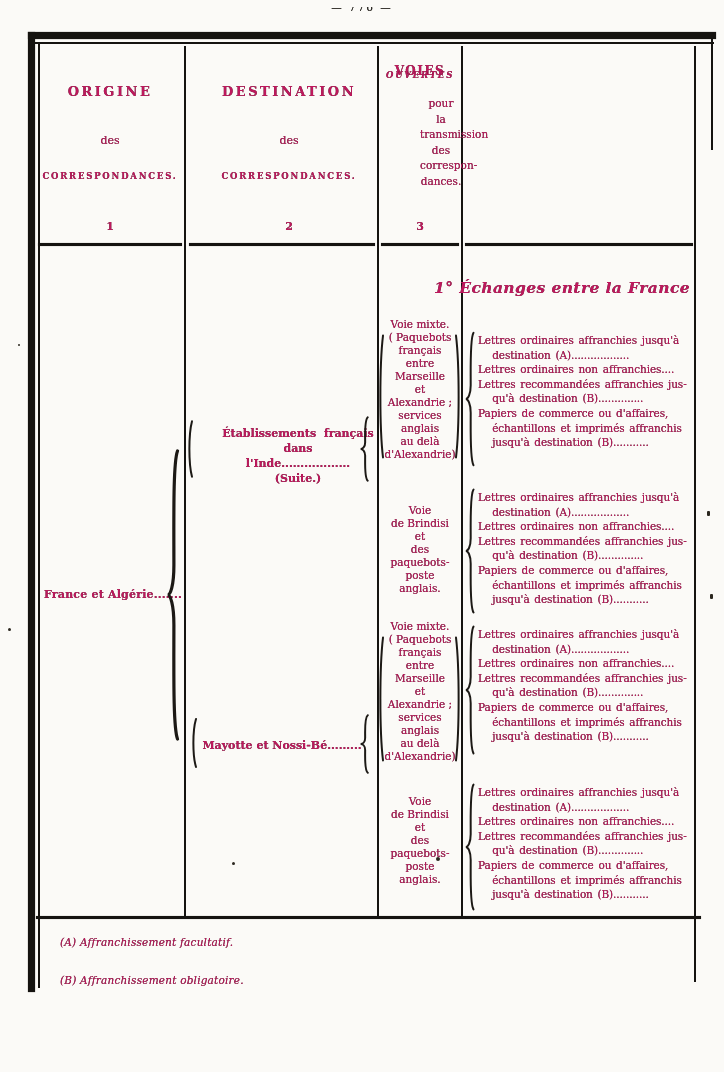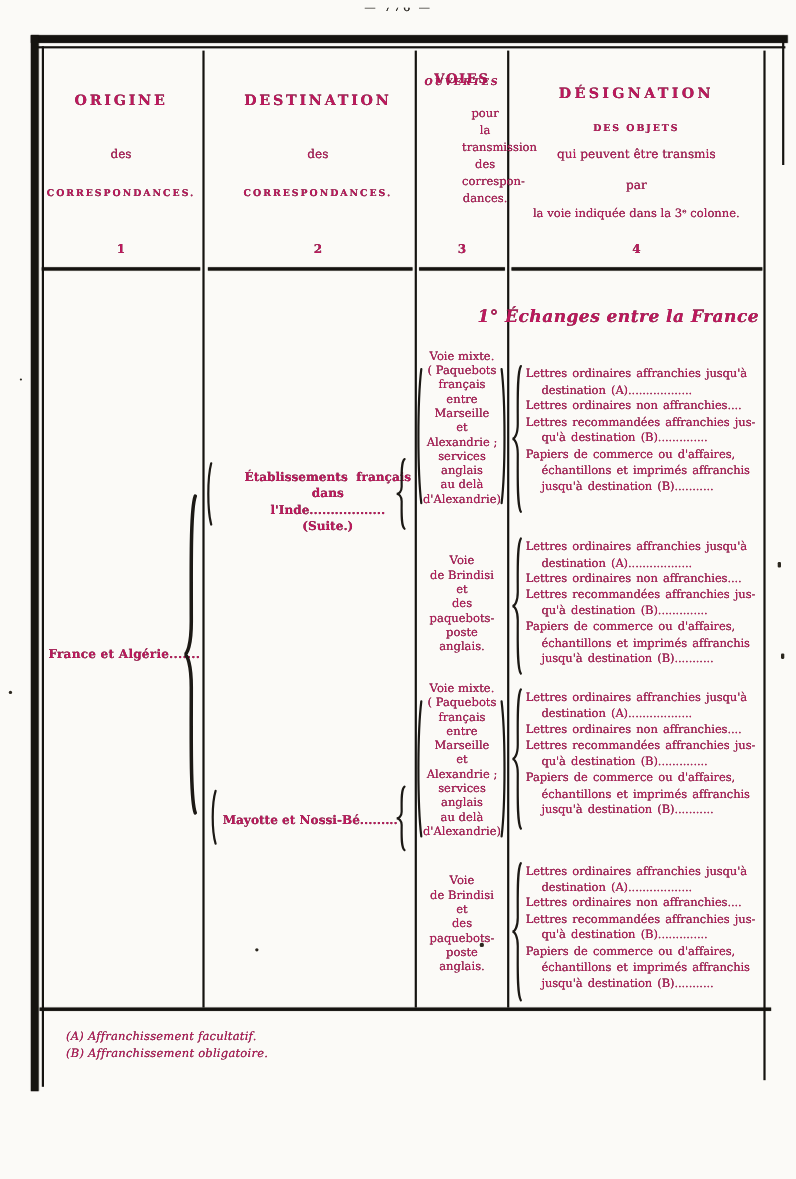--- a/index.html
+++ b/index.html
@@ -108,28 +108,20 @@
     <div class="hline h-smallcaps" style="top:26px;font-style:italic;">OUVERTES</div>
     <div class="hline h-rest" style="top:52px;">pour
 la
 transmission
 des
 correspon-
 dances.</div>
     <div class="hline h-num" style="top:176px;">3</div>
   </div>
 
-  <div class="hcol ink" style="left:462px;width:233px;">
-    <div class="hline h-title" style="top:34px;letter-spacing:3px;">DÉSIGNATION</div>
-    <div class="hline h-smallcaps" style="top:68px;">DES OBJETS</div>
-    <div class="hline h-mid" style="top:90px;">qui peuvent être transmis</div>
-    <div class="hline h-mid" style="top:118px;">par</div>
-    <div class="hline h-mid" style="top:144px;font-size:10.5px;">la voie indiquée dans la 3ᵉ colonne.</div>
-    <div class="hline h-num" style="top:176px;">4</div>
-  </div>
 
   <div class="abs section-title ink" style="left:380px;top:278px;width:310px;">1° Échanges entre la France</div>
 
   <div class="abs origin-label ink" style="left:44px;top:588px;">France et Algérie.......</div>
   <svg class="brace thick" style="left:164px;top:445px;" width="18" height="300" viewBox="0 0 20 100" preserveAspectRatio="none">
     <path d="M15,2 C10,6 11,25 11,40 C11,47 7,50 4,50 C7,50 11,53 11,60 C11,75 10,94 15,98"></path>
   </svg>
 
   <div class="abs dest dest1 ink" style="left:190px;top:426px;width:184px;">Établissements  français  dans
 l'Inde..................
@@ -251,21 +243,21 @@
    qu'à destination (B)..............</div>
     <div class="desig-item">Papiers de commerce ou d'affaires,
    échantillons et imprimés affranchis
    jusqu'à destination (B)...........</div>
   </div>
   <svg class="brace" style="left:463px;top:782px;" width="14" height="130" viewBox="0 0 20 100" preserveAspectRatio="none">
     <path d="M15,2 C10,6 11,25 11,40 C11,47 7,50 4,50 C7,50 11,53 11,60 C11,75 10,94 15,98"></path>
   </svg>
 
   <div class="abs footnote ink" style="left:60px;top:934px;">(A) Affranchissement facultatif.</div>
-  <div class="abs footnote ink" style="left:60px;top:950px;text-align:center;">(B) Affranchissement obligatoire.</div>
+  <div class="abs footnote ink" style="left:60px;top:972px;text-align:center;">(B) Affranchissement obligatoire.</div>
 
   <div class="speck" style="left:18px;top:344px;width:2px;height:2px;"></div>
   <div class="speck" style="left:8px;top:628px;width:3px;height:3px;"></div>
   <div class="speck" style="left:707px;top:511px;width:3px;height:5px;border-radius:1px;"></div>
   <div class="speck" style="left:710px;top:594px;width:3px;height:5px;border-radius:1px;"></div>
   <div class="speck" style="left:436px;top:857px;width:4px;height:4px;"></div>
   <div class="speck" style="left:232px;top:862px;width:3px;height:3px;"></div>
 
 </div>
 

